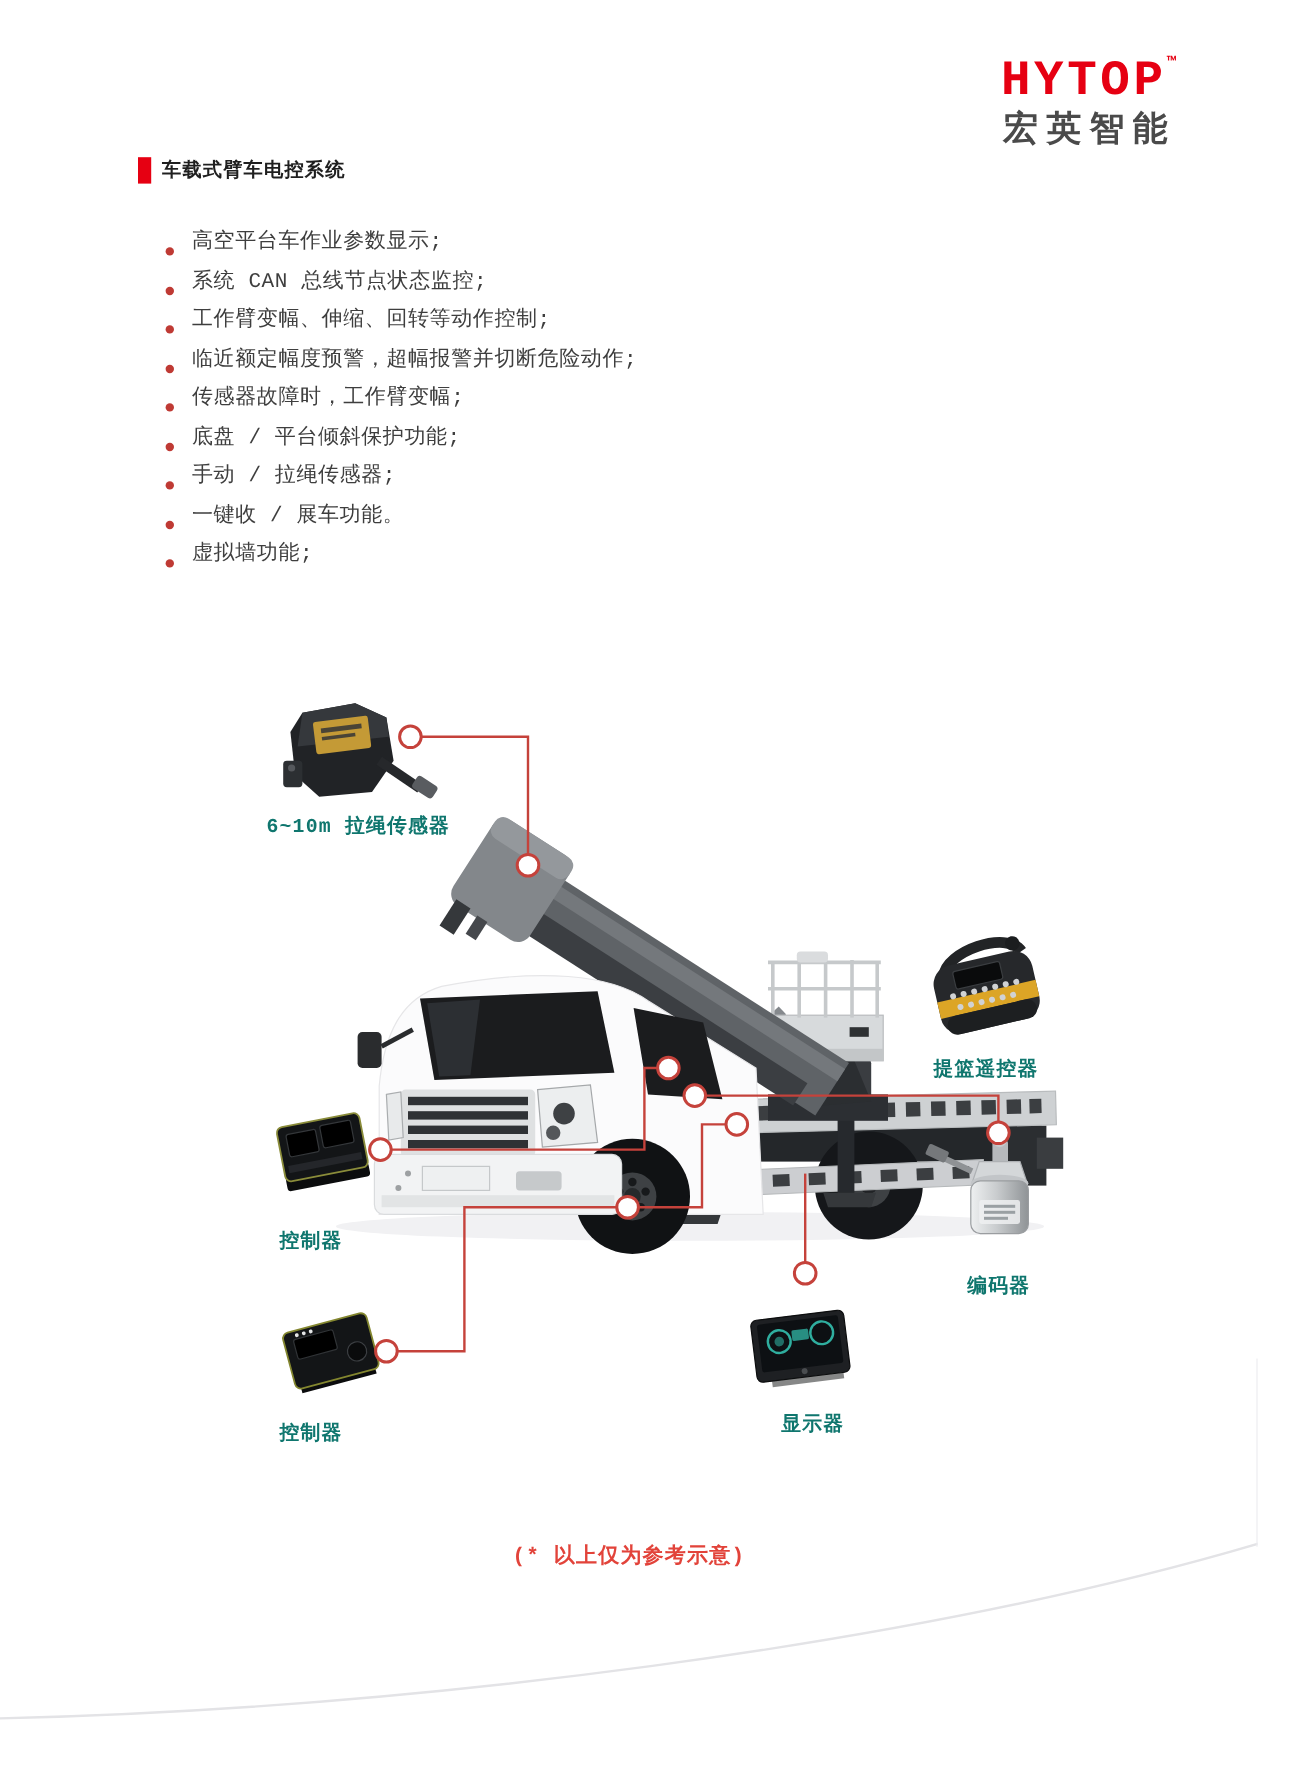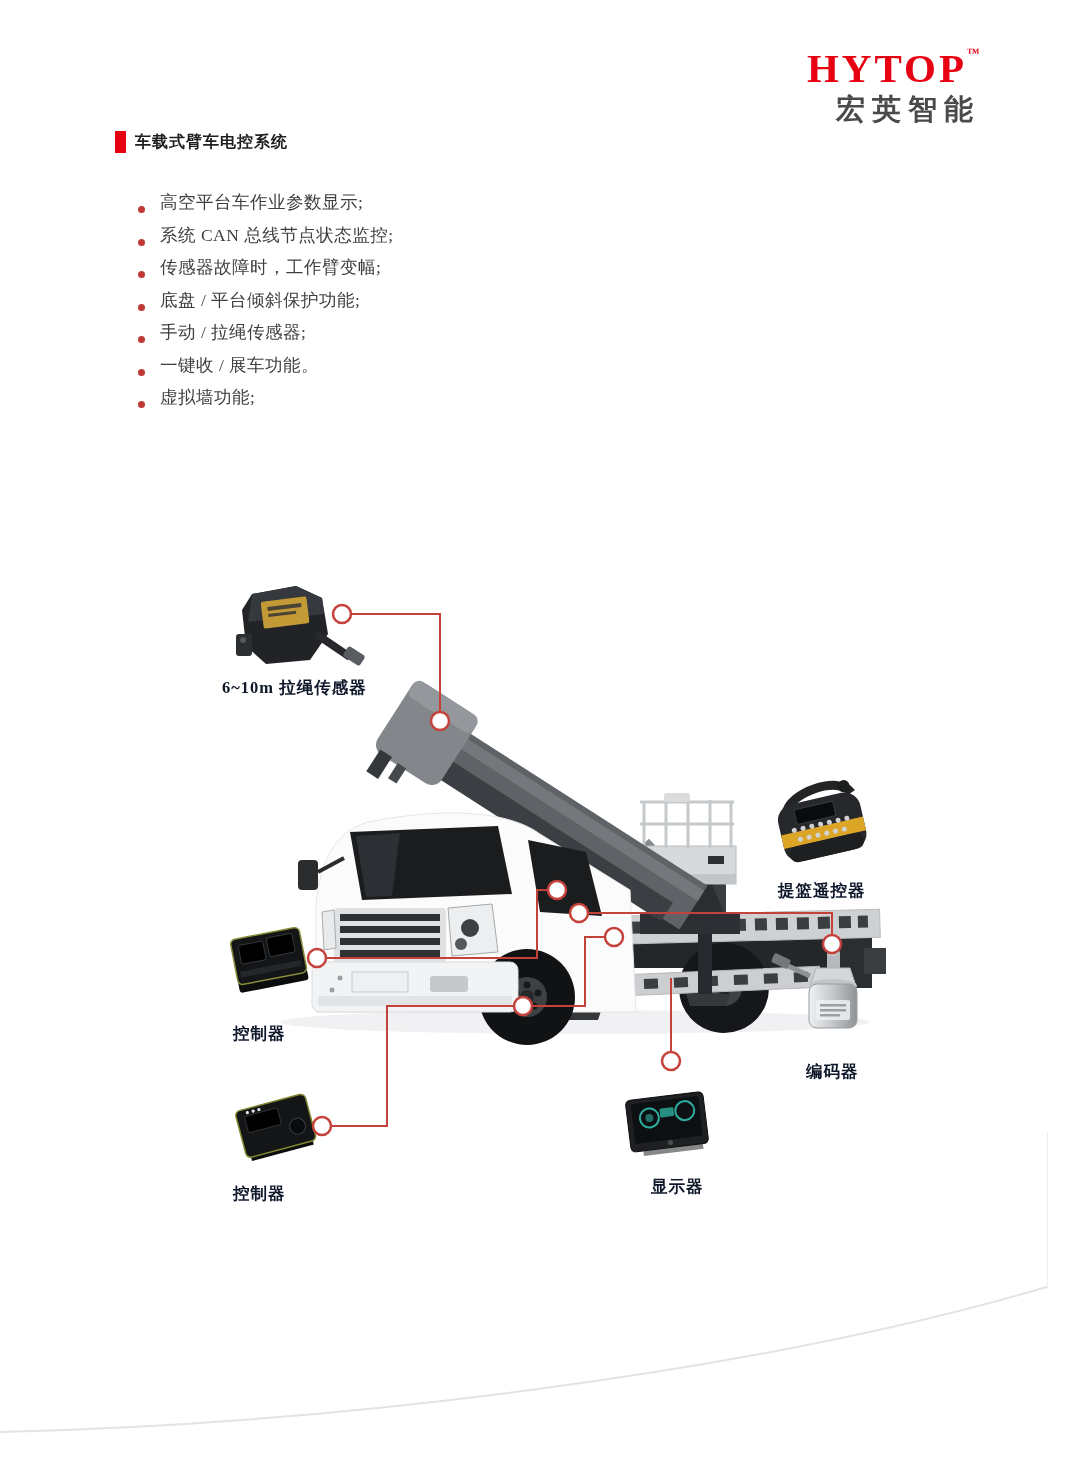--- a/index.html
+++ b/index.html
@@ -1,37 +1,37 @@
 <!DOCTYPE html>
 <html><head>
 <meta charset="utf-8">
 <style>
   html,body{margin:0;padding:0;background:#ffffff;}
   .page{
     position:relative;width:1048px;height:1475px;background:#ffffff;overflow:hidden;
-    font-family:Liberation Serif, serif;
+    font-family:Liberation Mono, monospace;
   }
   
   .brand{position:absolute;top:48px;right:68px;text-align:right;line-height:1;}
   .logo-en{font-size:41px;font-weight:800;color:#e60012;letter-spacing:3px;}
   .logo-tm{font-size:13px;font-weight:700;color:#e60012;vertical-align:top;position:relative;top:-2px;}
   .logo-cn{margin-top:6px;font-size:29px;font-weight:700;color:#4a4a4a;letter-spacing:7px;}
   
   .title-row{position:absolute;left:115px;top:131px;display:flex;align-items:center;}
   .title-marker{width:11px;height:22px;background:#e60012;margin-right:9px;}
   .section-title{font-size:16px;font-weight:700;color:#1f1f1f;letter-spacing:1px;}
   
   .features{position:absolute;left:138px;top:192px;margin:0;padding:0;list-style:none;}
   .features li{display:flex;align-items:flex-end;margin-bottom:11.5px;
     font-size:17.5px;line-height:21px;color:#3e3e3e;letter-spacing:0.5px;}
   .features .dot{flex:0 0 auto;width:7px;height:7px;border-radius:50%;background:#bf3a34;
     margin:7px 15px 0 0;}
   
   .diagram-svg{position:absolute;left:0;top:0;width:1080px;height:1475px;}
-  .dev-label{position:absolute;font-size:16.5px;font-weight:700;color:#0f172a;letter-spacing:1px;white-space:nowrap;}
+  .dev-label{position:absolute;font-size:16.5px;font-weight:700;color:#0f766e;letter-spacing:1px;white-space:nowrap;}
   .lbl-rope{left:222px;top:677px;}
   .lbl-remote{left:778px;top:880px;}
   .lbl-ctrl1{left:233px;top:1023px;}
   .lbl-encoder{left:806px;top:1061px;}
   .lbl-ctrl2{left:233px;top:1183px;}
   .lbl-display{left:651px;top:1176px;}
   
   .footer-note{position:absolute;left:0;right:0;top:1284px;text-align:center;
     font-size:17.5px;font-weight:700;color:#e2433a;letter-spacing:1px;}
 </style>
@@ -51,20 +51,28 @@
   </div>
 
   <ul class="features">
     <li>
         <span class="dot"></span>
         <span>高空平台车作业参数显示;</span>
       </li>
     <li>
         <span class="dot"></span>
         <span>系统 CAN 总线节点状态监控;</span>
+      </li>
+    <li>
+        <span class="dot"></span>
+        <span>工作臂变幅、伸缩、回转等动作控制;</span>
+      </li>
+    <li>
+        <span class="dot"></span>
+        <span>临近额定幅度预警，超幅报警并切断危险动作;</span>
       </li>
     <li>
         <span class="dot"></span>
         <span>传感器故障时，工作臂变幅;</span>
       </li>
     <li>
         <span class="dot"></span>
         <span>底盘 / 平台倾斜保护功能;</span>
       </li>
     <li>
@@ -330,14 +338,15 @@
     <polygon points="1048,1290 1080,1277 1080,1475 1048,1475" fill="#e60012"></polygon>
   </svg>
 
   <div class="dev-label lbl-rope">6~10m 拉绳传感器</div>
   <div class="dev-label lbl-remote">提篮遥控器</div>
   <div class="dev-label lbl-ctrl1">控制器</div>
   <div class="dev-label lbl-encoder">编码器</div>
   <div class="dev-label lbl-ctrl2">控制器</div>
   <div class="dev-label lbl-display">显示器</div>
 
+  <div class="footer-note">(* 以上仅为参考示意)</div>
 
 </div>
 
 </body></html>

